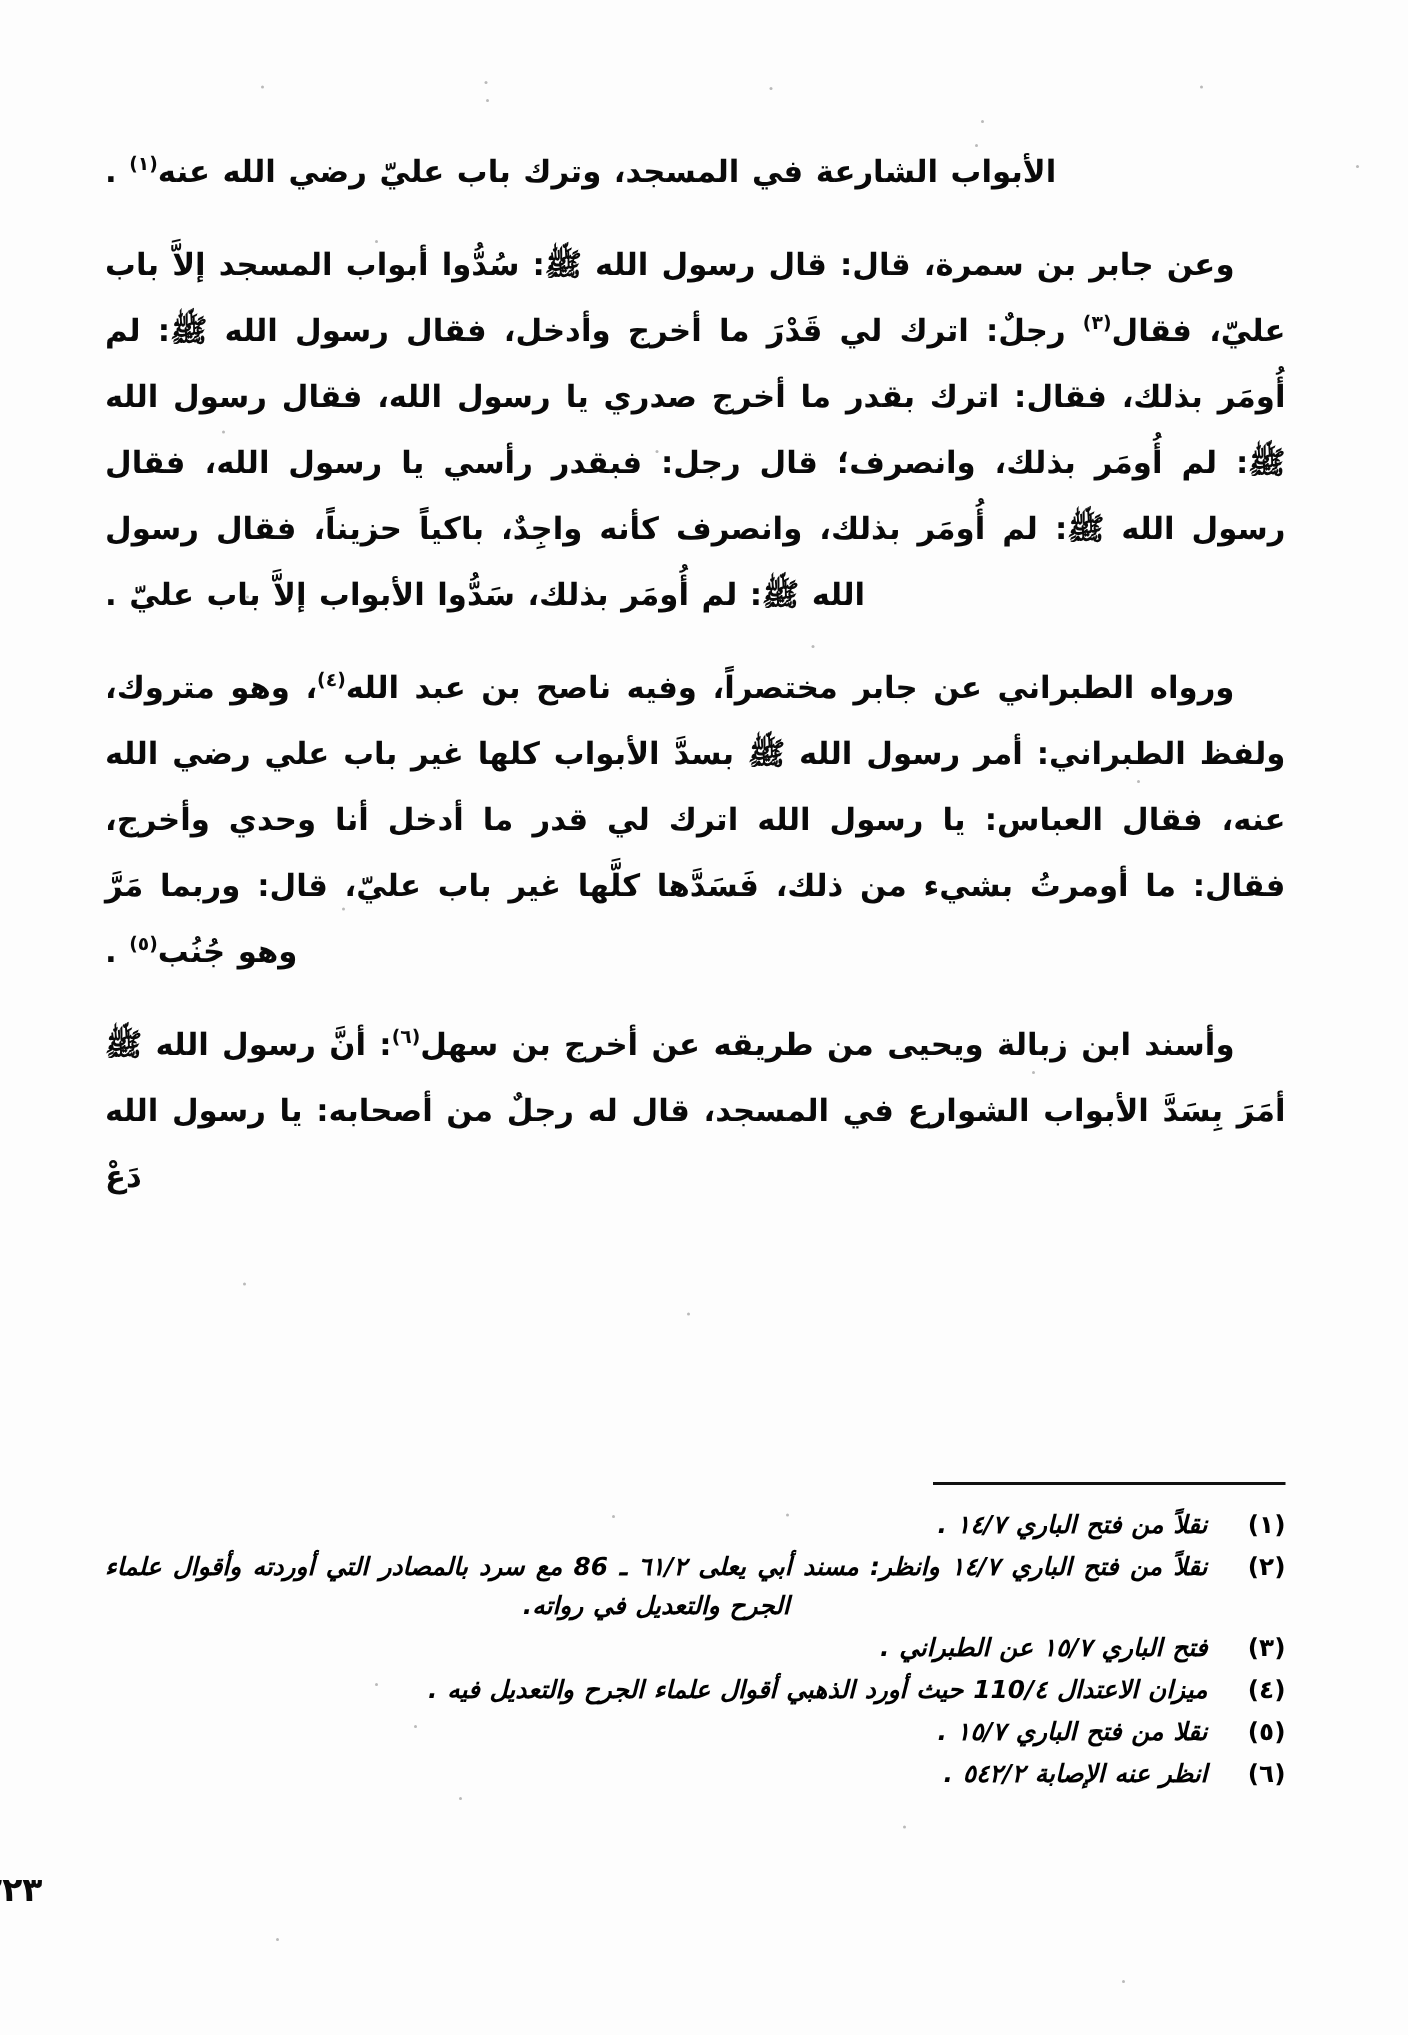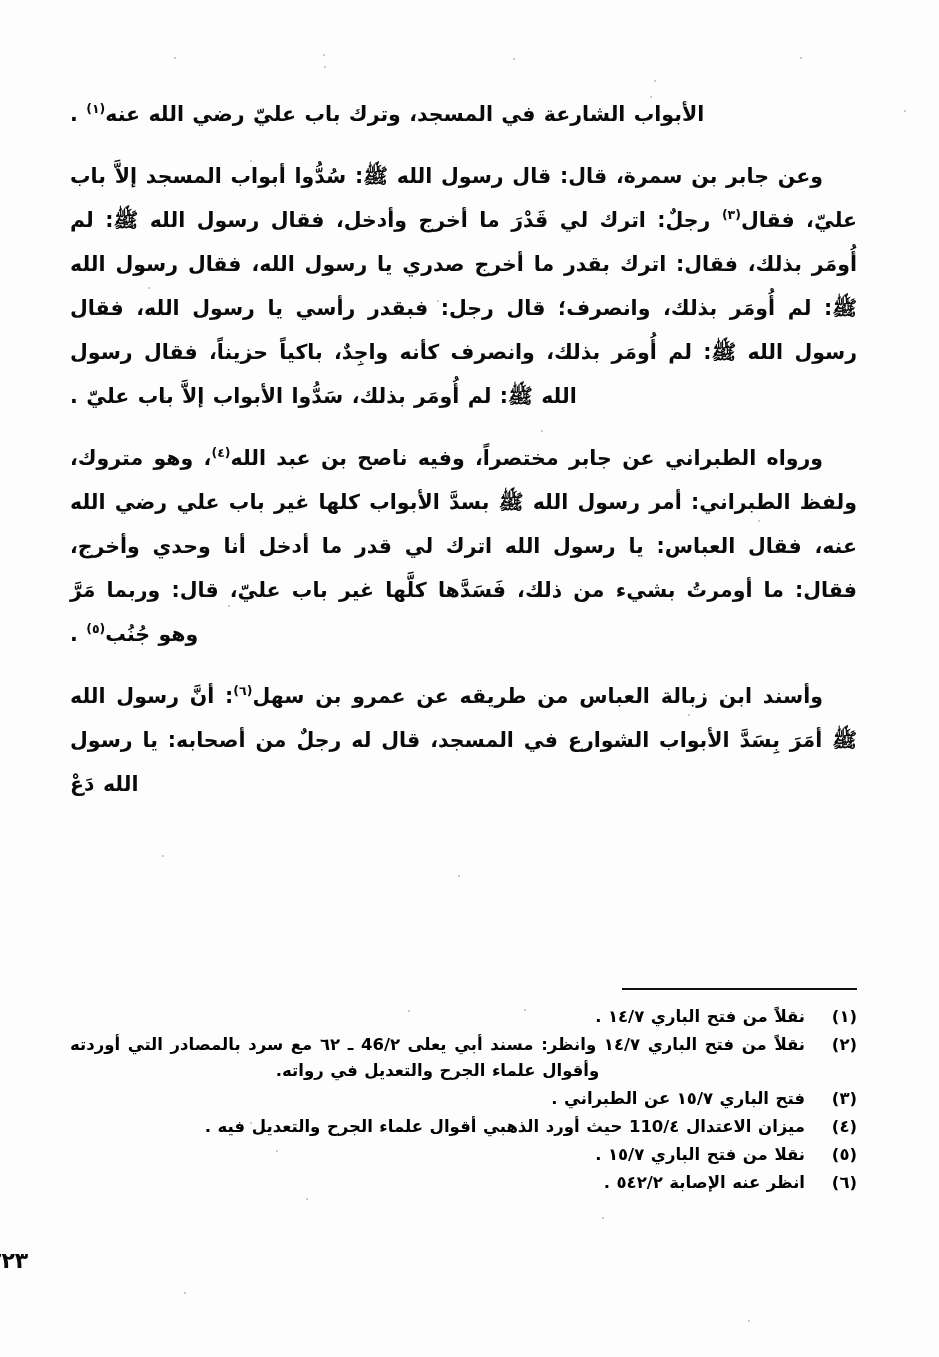--- a/index.html
+++ b/index.html
@@ -94,20 +94,21 @@
     width: 42px;
     text-align: right;
     padding-left: 10px;
     white-space: nowrap;
   }
   .fn-text {
     flex: 1 1 auto;
     text-align: justify;
     text-align-last: right;
     word-spacing: 0.05em;
+    font-style: italic;
   }
   .fn-text.two-line {
     text-align-last: center;
   }
   
   .page-number {
     position: absolute;
     left: 0;
     right: 0;
     top: 1248px;
@@ -154,35 +155,35 @@
   <div class="content">
 
     <p class="para first"><span>الأبواب الشارعة في المسجد، وترك باب عليّ رضي الله عنه</span><sup class="fn">(١)</sup><span> .</span></p>
 
 
 
     <p class="para indent gap-before"><span>وعن جابر بن سمرة، قال: قال رسول الله ﷺ: سُدُّوا أبواب المسجد إلاَّ باب عليّ، فقال</span><sup class="fn">(٣)</sup><span> رجلٌ: اترك لي قَدْرَ ما أخرج وأدخل، فقال رسول الله ﷺ: لم أُومَر بذلك، فقال: اترك بقدر ما أخرج صدري يا رسول الله، فقال رسول الله ﷺ: لم أُومَر بذلك، وانصرف؛ قال رجل: فبقدر رأسي يا رسول الله، فقال رسول الله ﷺ: لم أُومَر بذلك، وانصرف كأنه واجِدٌ، باكياً حزيناً، فقال رسول الله ﷺ: لم أُومَر بذلك، سَدُّوا الأبواب إلاَّ باب عليّ .</span></p>
 
     <p class="para indent gap-before"><span>ورواه الطبراني عن جابر مختصراً، وفيه ناصح بن عبد الله</span><sup class="fn">(٤)</sup><span>، وهو متروك، ولفظ الطبراني: أمر رسول الله ﷺ بسدَّ الأبواب كلها غير باب علي رضي الله عنه، فقال العباس: يا رسول الله اترك لي قدر ما أدخل أنا وحدي وأخرج، فقال: ما أومرتُ بشيء من ذلك، فَسَدَّها كلَّها غير باب عليّ، قال: وربما مَرَّ وهو جُنُب</span><sup class="fn">(٥)</sup><span> .</span></p>
 
-    <p class="para indent gap-before"><span>وأسند ابن زبالة العباس من طريقه عن عمرو بن سهل</span><sup class="fn">(٦)</sup><span>: أنَّ رسول الله ﷺ أمَرَ بِسَدَّ الأبواب الشوارع في المسجد، قال له رجلٌ من أصحابه: يا رسول الله دَعْ</span></p>
+    <p class="para indent gap-before"><span>وأسند ابن زبالة ويحيى من طريقه عن أخرج بن سهل</span><sup class="fn">(٦)</sup><span>: أنَّ رسول الله ﷺ أمَرَ بِسَدَّ الأبواب الشوارع في المسجد، قال له رجلٌ من أصحابه: يا رسول الله دَعْ</span></p>
 
   </div>
 
   <div class="footnotes">
     <hr class="fn-rule">
 
     <div class="fn-row">
       <span class="fn-num">(١)</span>
       <span class="fn-text">نقلاً من فتح الباري ١٤/٧ .</span>
     </div>
 
     <div class="fn-row">
       <span class="fn-num">(٢)</span>
-      <span class="fn-text two-line">نقلاً من فتح الباري ١٤/٧ وانظر: مسند أبي يعلى 46/٢ ـ ٦٢ مع سرد بالمصادر التي أوردته وأقوال علماء الجرح والتعديل في رواته.</span>
+      <span class="fn-text two-line">نقلاً من فتح الباري ١٤/٧ وانظر: مسند أبي يعلى ٦١/٢ ـ 86 مع سرد بالمصادر التي أوردته وأقوال علماء الجرح والتعديل في رواته.</span>
     </div>
 
     <div class="fn-row">
       <span class="fn-num">(٣)</span>
       <span class="fn-text">فتح الباري ١٥/٧ عن الطبراني .</span>
     </div>
 
     <div class="fn-row">
       <span class="fn-num">(٤)</span>
       <span class="fn-text">ميزان الاعتدال 110/٤ حيث أورد الذهبي أقوال علماء الجرح والتعديل فيه .</span>

